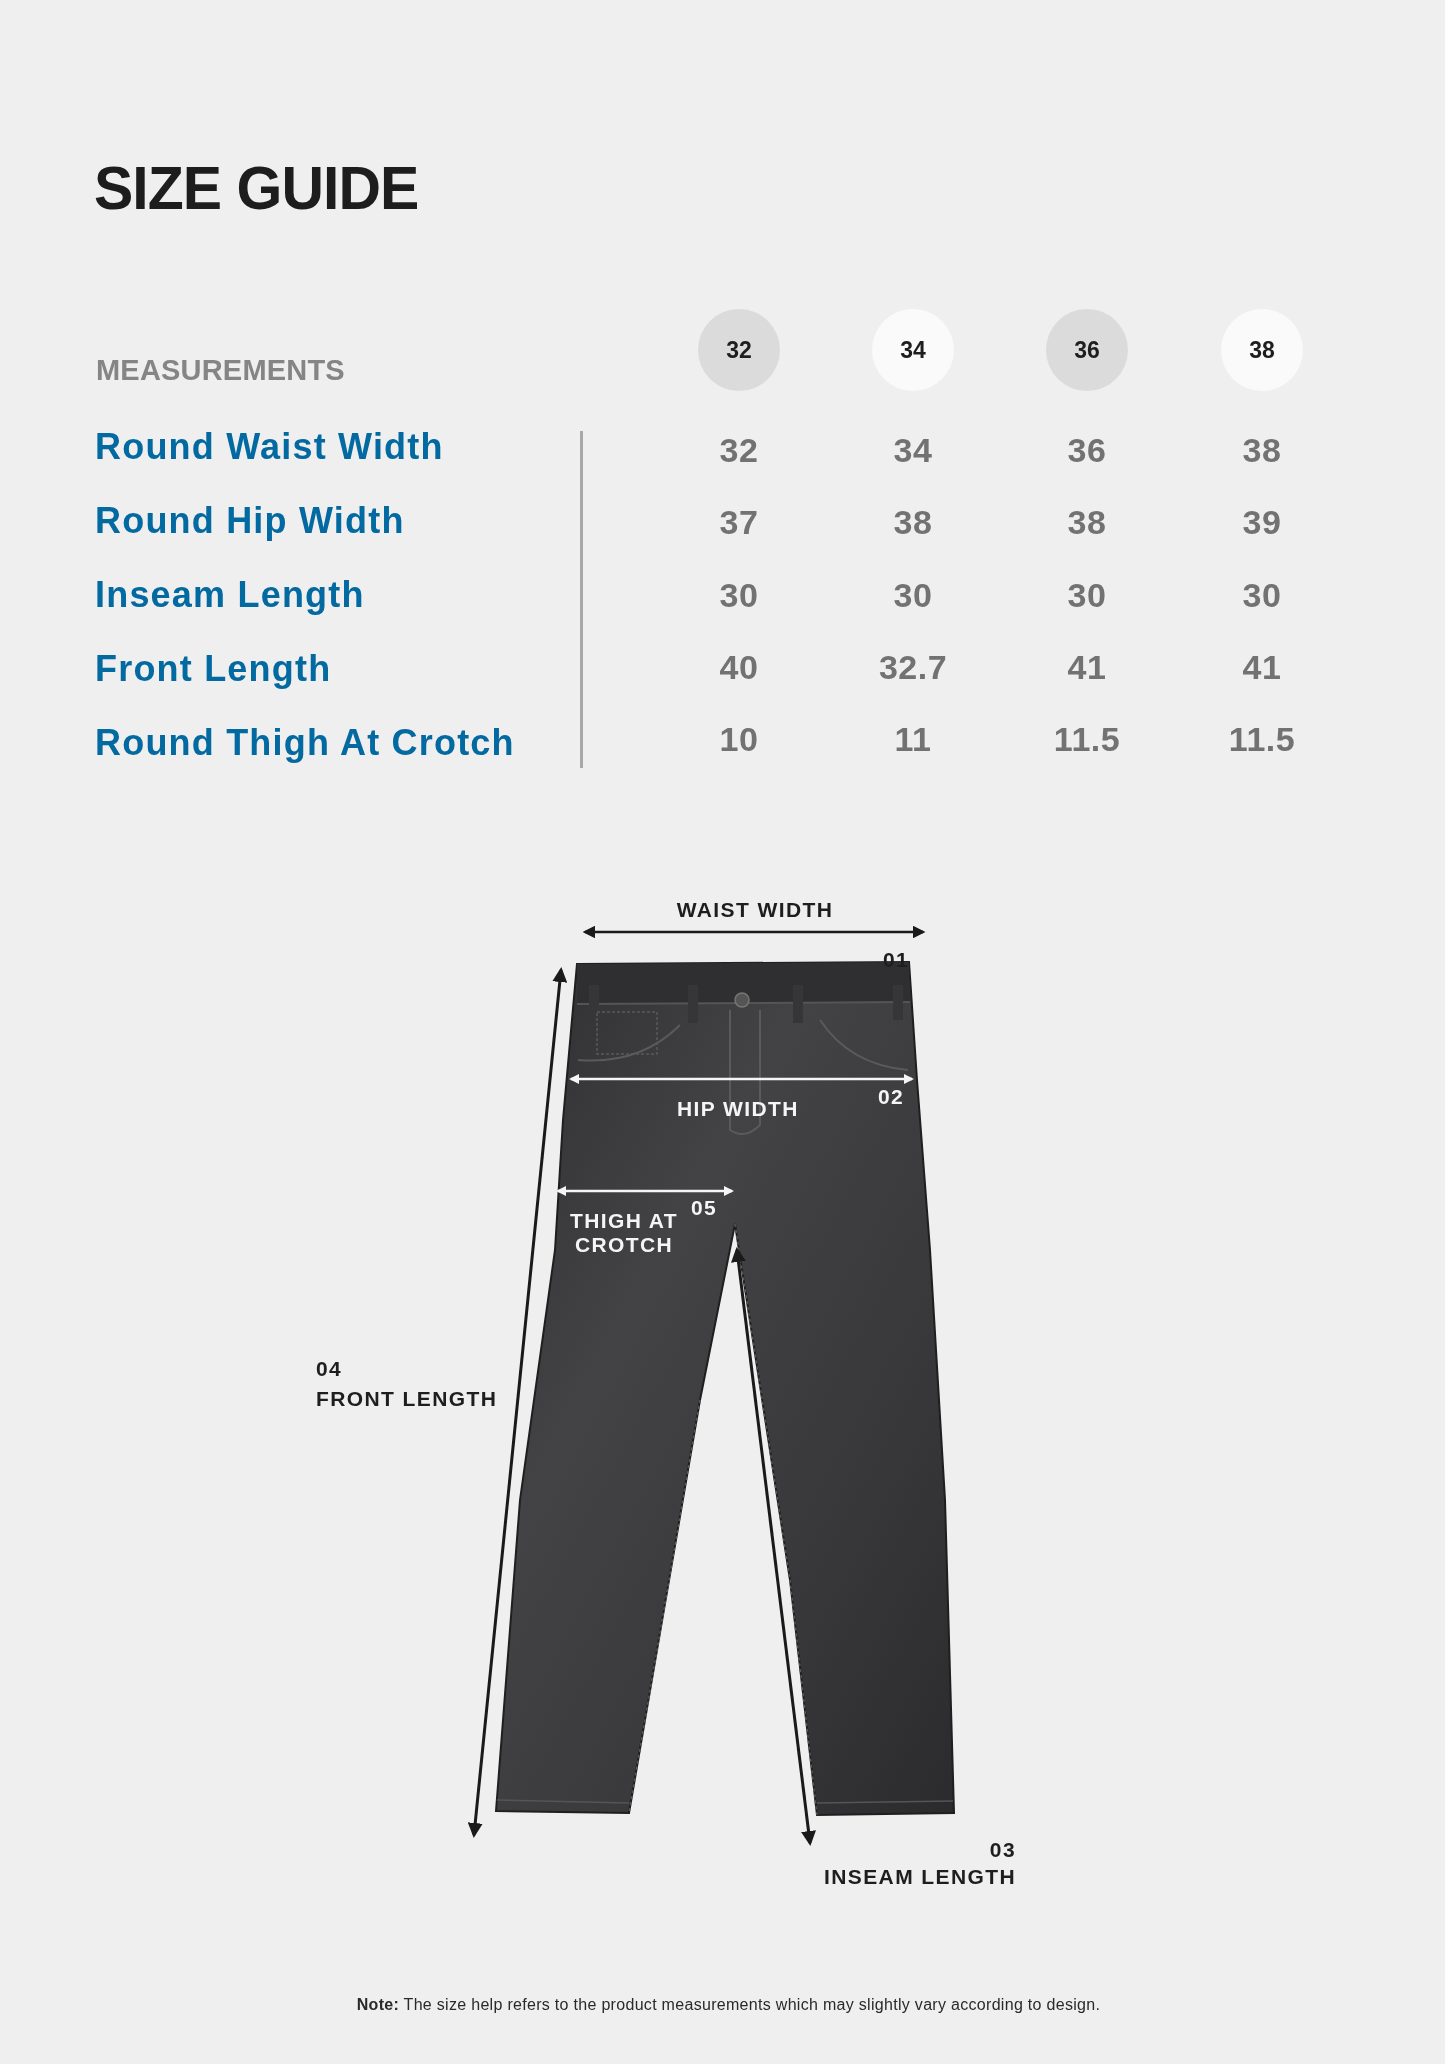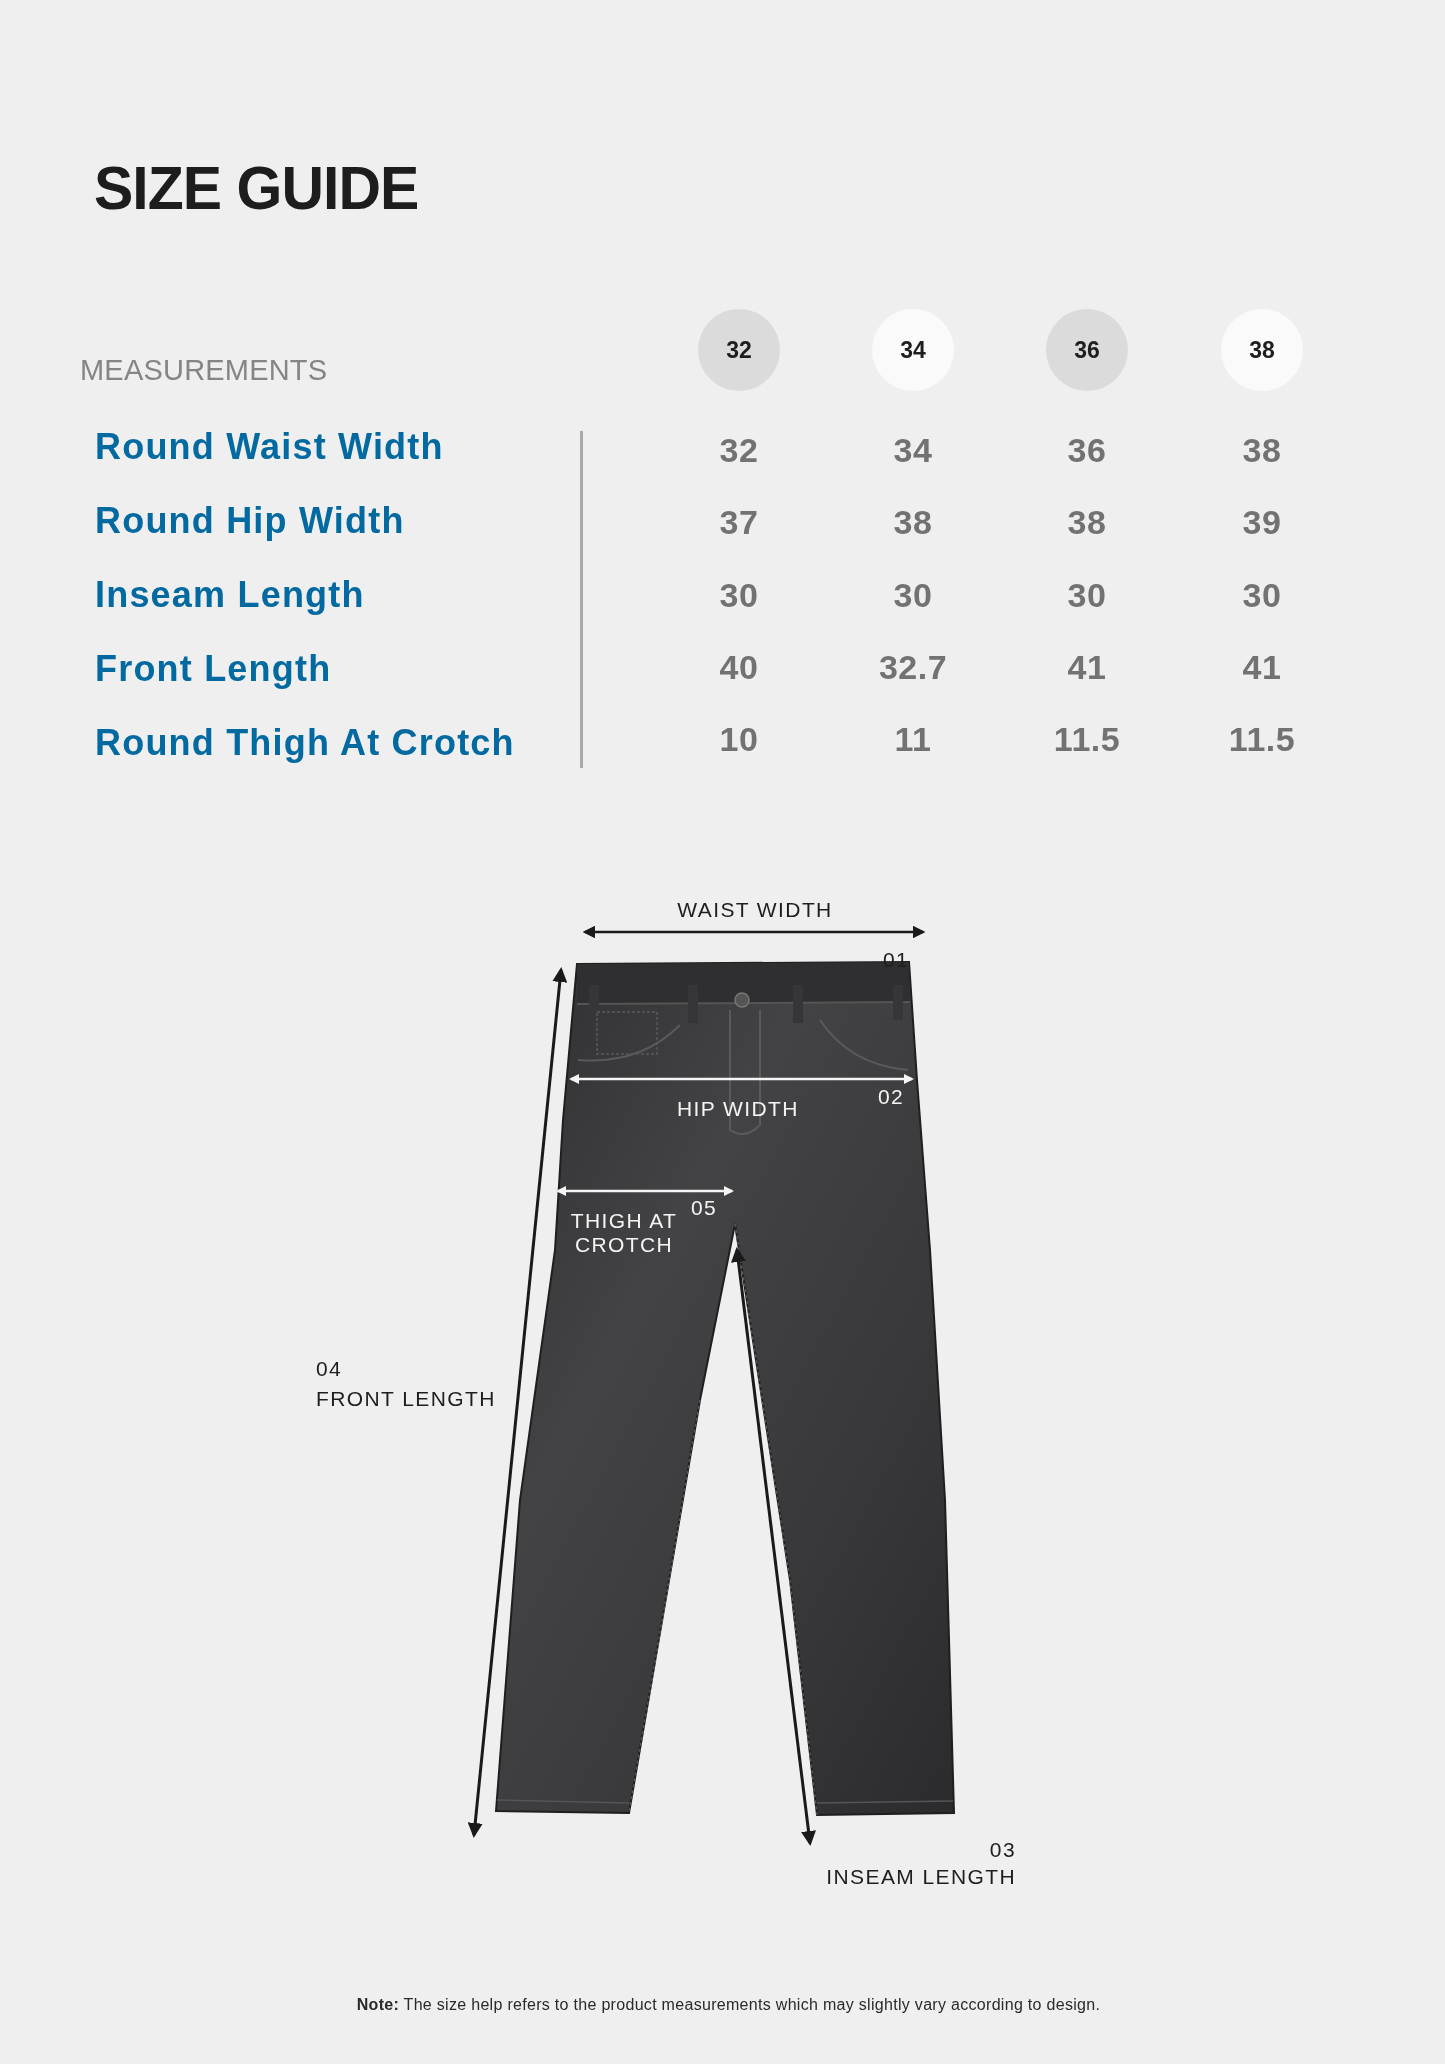--- a/index.html
+++ b/index.html
@@ -8,37 +8,37 @@
     position: relative; overflow: hidden;
     font-family: "Liberation Sans", sans-serif; color: #1e1e1e;
   }
   .abs { position: absolute; }
   .title {
     left: 94px; top: 152px; font-size: 62px; font-weight: 700;
     letter-spacing: -1px; color: #1d1d1d; transform: scaleX(0.95); transform-origin: left;
     font-family: "Liberation Sans", sans-serif;
   }
   .meas-label {
-    left: 80px; top: 354px; font-size: 29px; font-weight: 400; color: #858585; letter-spacing: 0.2px;
+    left: 96px; top: 354px; font-size: 29px; font-weight: 700; color: #858585; letter-spacing: 0.2px;
   }
   .size-circle {
     width: 82px; height: 82px; border-radius: 50%;
     display: flex; align-items: center; justify-content: center;
     font-size: 23px; font-weight: 700; color: #1e1e1e; top: 309px;
   }
   .size-circle.dark { background: #dbdbdb; }
   .size-circle.light { background: #fafafa; }
   .row-label {
     left: 95px; font-size: 36px; font-weight: 700; letter-spacing: 1.2px; color: #0369a1;
   }
   .divider { left: 580px; top: 431px; width: 3px; height: 337px; background: #a8a8a8; }
   .cell {
     width: 120px; text-align: center; font-size: 34px; font-weight: 700; color: #727272; letter-spacing: 0.5px;
   }
-  .diag-label { font-size: 21px; font-weight: 400; letter-spacing: 1.4px; color: #1e1e1e; }
+  .diag-label { font-size: 21px; font-weight: 700; letter-spacing: 1.4px; color: #1e1e1e; }
   .diag-label.white { color: #f5f5f5; }
   .note { left: 0; width: 1445px; top: 1996px; text-align: center; font-size: 16px; color: #2a2a2a; letter-spacing: 0.3px; padding-left: 6px; }
   .note b { font-weight: 700; }
   svg.diagram { position: absolute; left: 0; top: 0; }
 </style>
 </head>
 <body>
 
 <div class="abs title">SIZE GUIDE</div>
 

